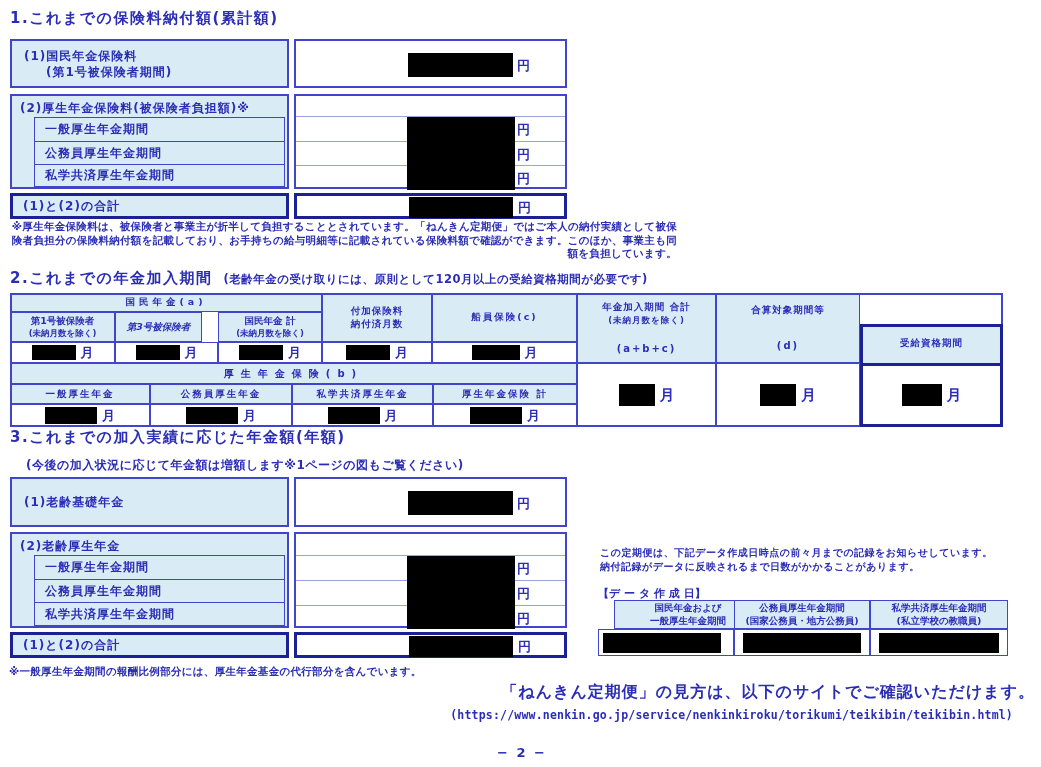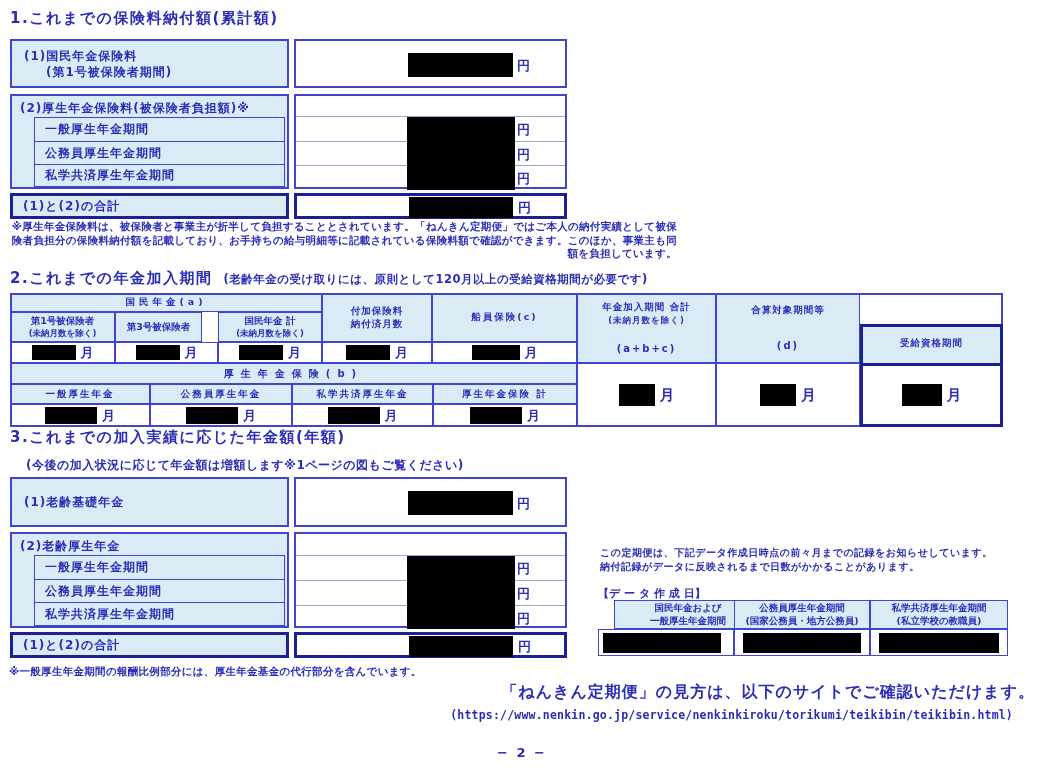--- a/index.html
+++ b/index.html
@@ -104,21 +104,21 @@
     <div class="t2cell t2hdr" style="left:0;top:0;width:312px;height:19px;letter-spacing:4px;">
         <span>国民年金(a)</span>
       </div>
     <div class="t2cell t2hdr" style="left:422px;top:0;width:145px;height:49px;letter-spacing:2px;">
         <span>船員保険(c)</span>
       </div>
     <div class="t2cell t2hdr" style="left:0;top:19px;width:105px;height:30px;letter-spacing:0;">
       <span>第1号被保険者</span>
         <span style="font-size:8.5px;">(未納月数を除く)</span>
     </div>
-    <div class="t2cell t2hdr" style="left:105px;top:19px;width:87px;height:30px;letter-spacing:0;">
+    <div class="t2cell t2hdr" style="left:105px;top:19px;width:87px;height:30px;letter-spacing:0;font-style:italic;">
         <span>第3号被保険者</span>
       </div>
     <div class="t2cell t2hdr" style="left:208px;top:19px;width:104px;height:30px;letter-spacing:0;">
       <span>国民年金 計</span>
         <span style="font-size:8.5px;">(未納月数を除く)</span>
     </div>
 
     <div class="t2cell t2val" style="left:0;top:49px;width:105px;height:21px;">
       <span class="redact" style="width:44px;height:15px;display:inline-block;"></span>
       <span>月</span>

